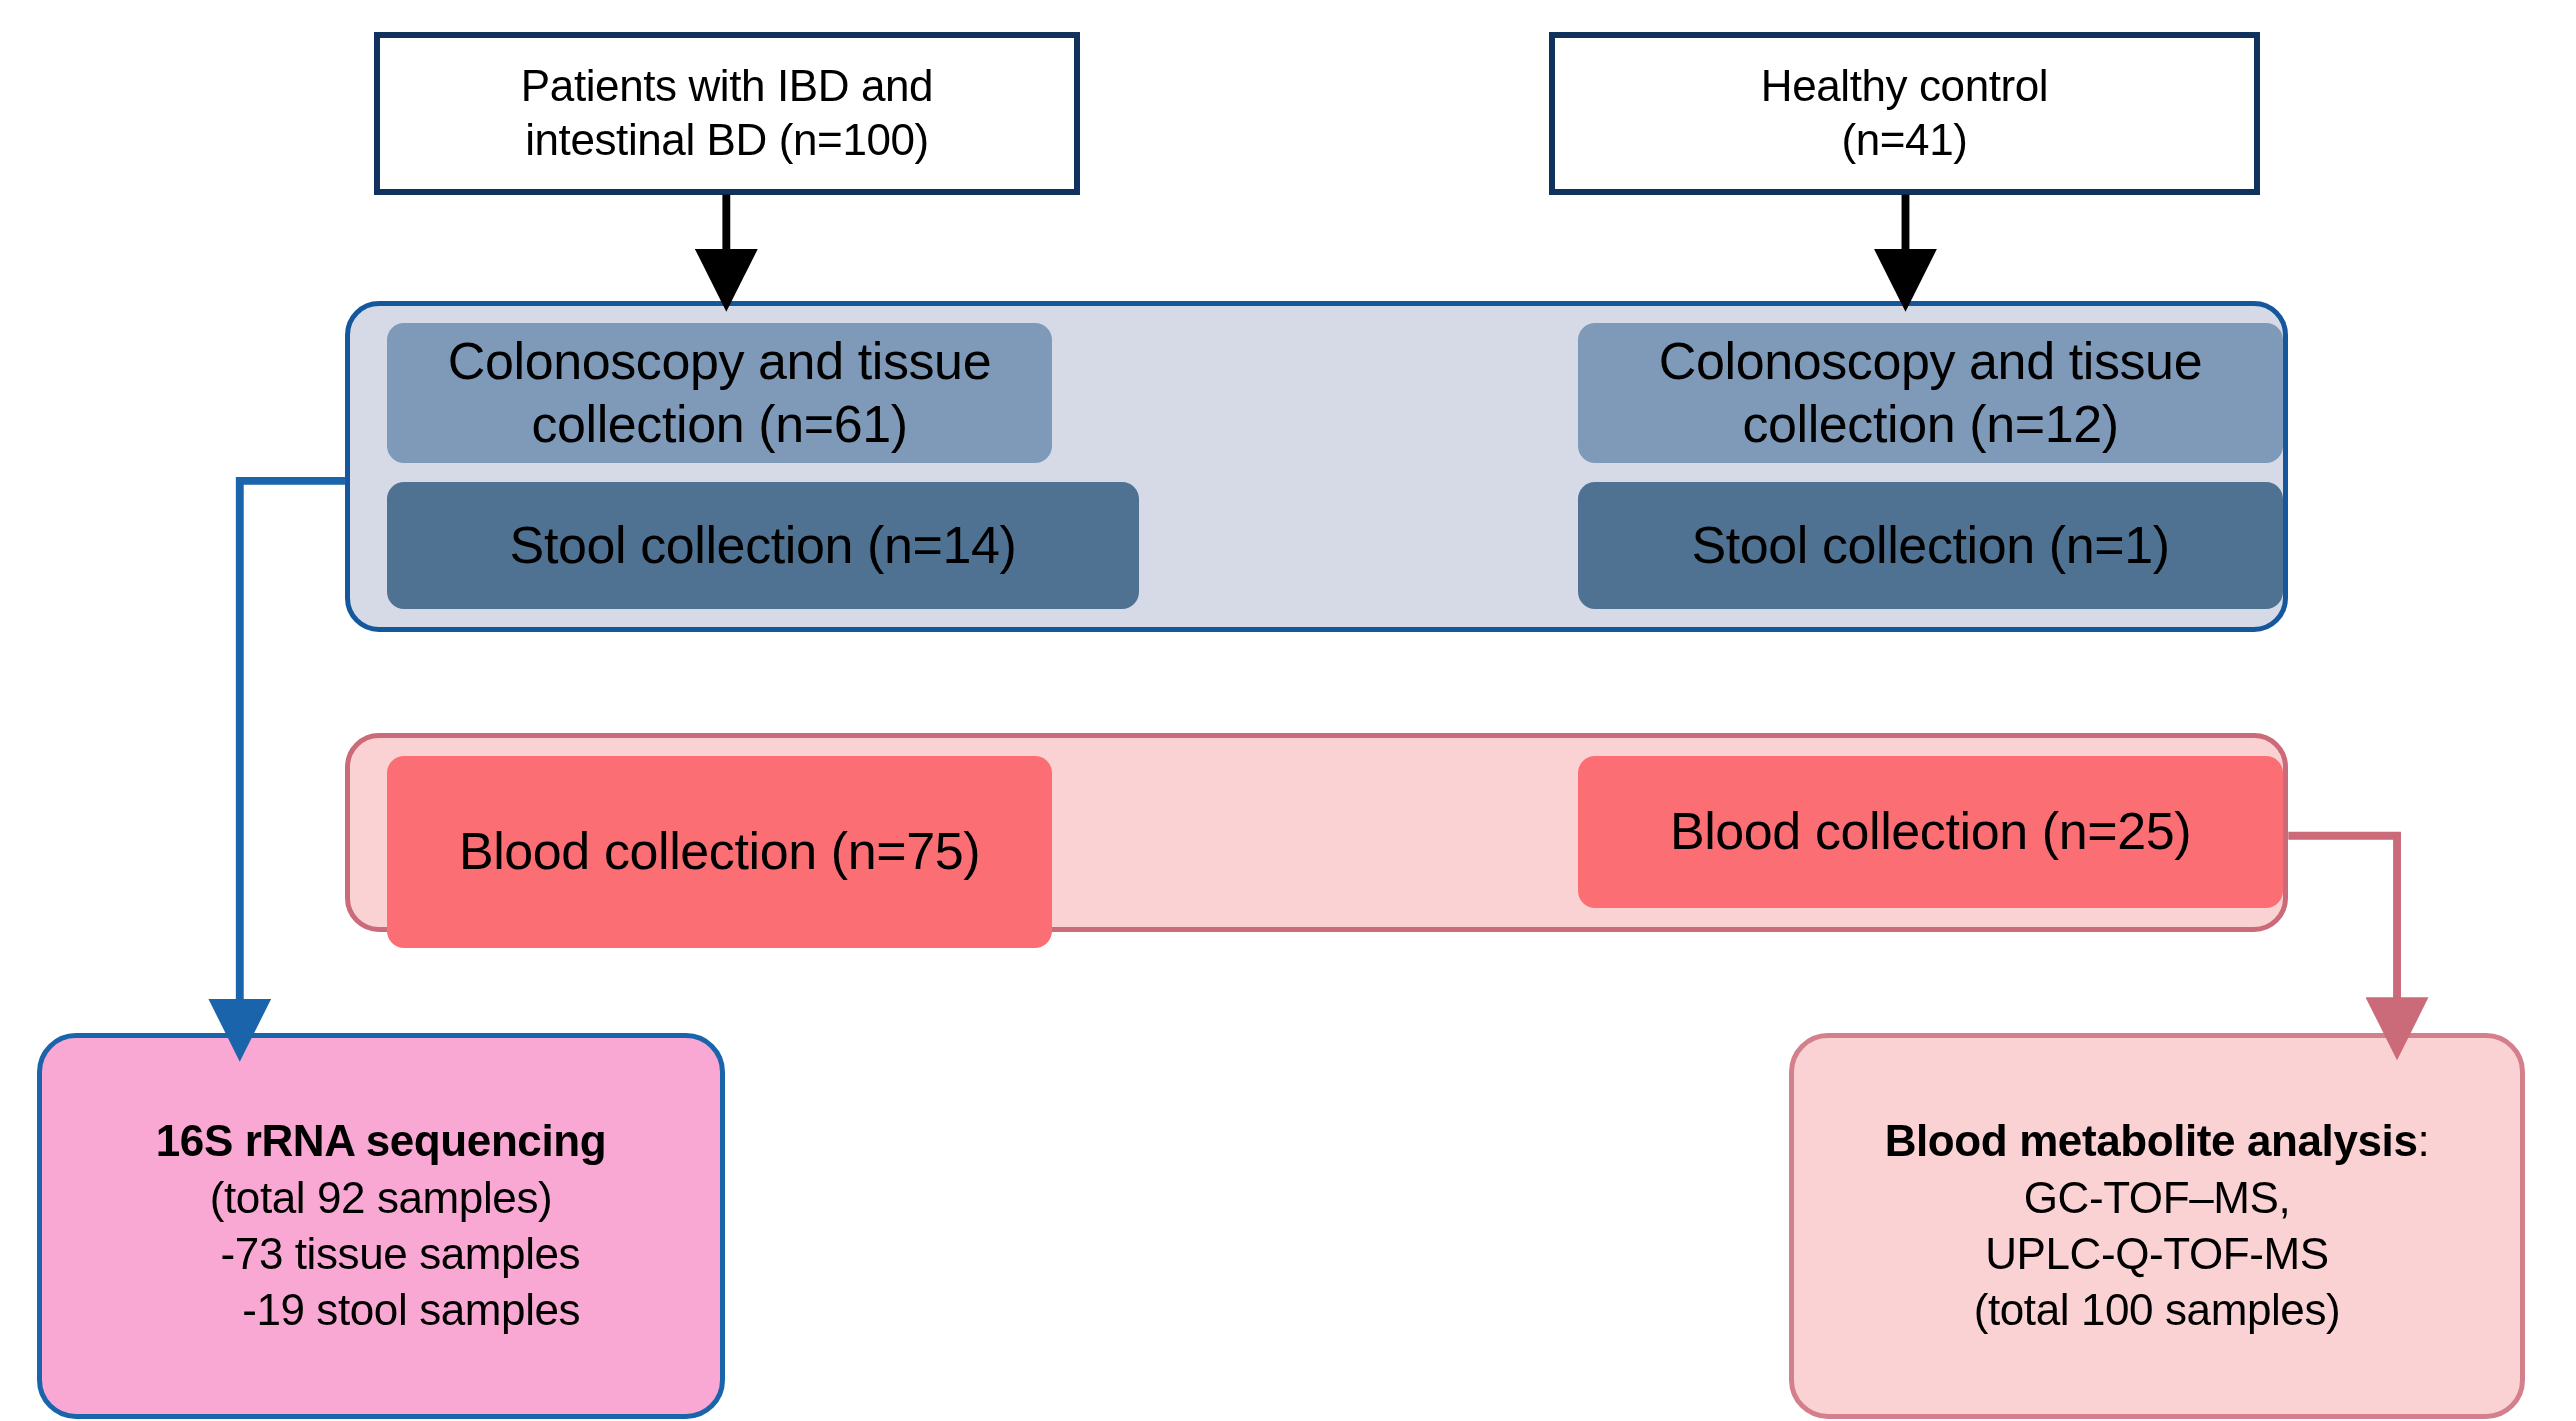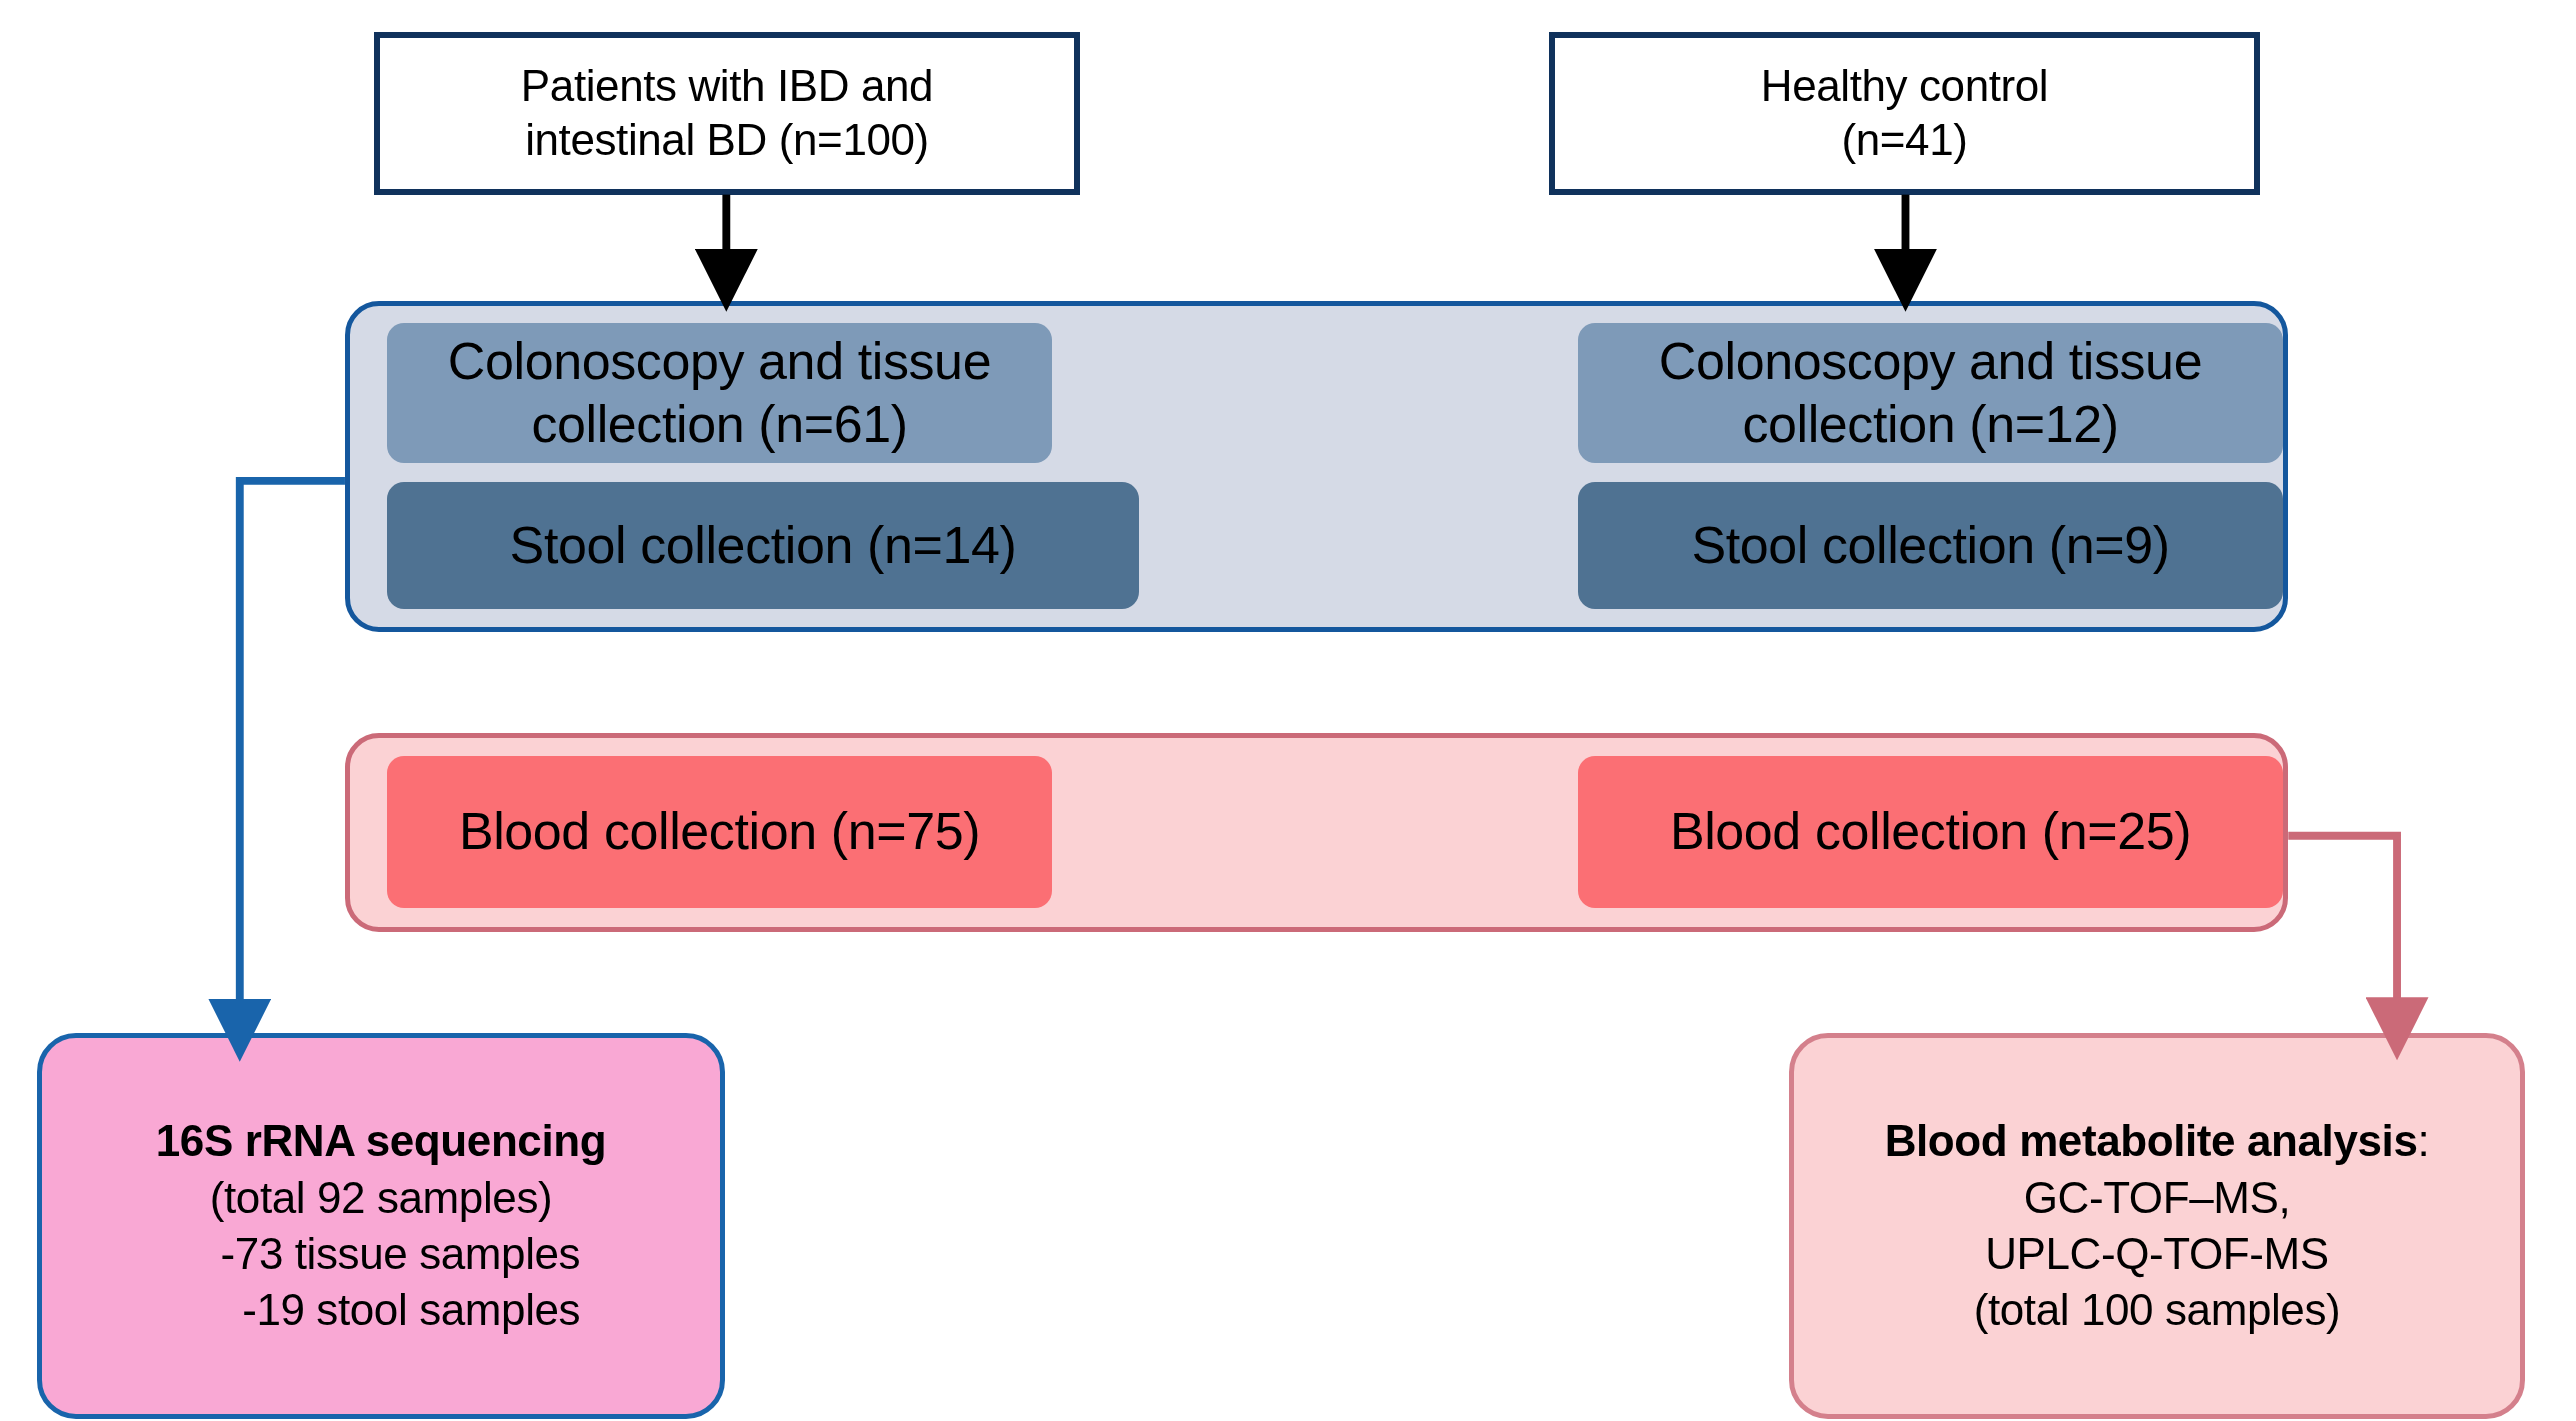--- a/index.html
+++ b/index.html
@@ -72,21 +72,21 @@
   .cell .txt { width: 100%; padding: 0 13px; }
 
   .cell-mid  { background: #7e9ab8; }
   .cell-dark { background: #4f7292; }
   .cell-red  { background: #fb6f74; }
 
   #cell-colo-l  { left: 387px;  top: 323px;  width: 665px;  height: 140px; }
   #cell-colo-r  { left: 1578px; top: 323px;  width: 705px;  height: 140px; }
   #cell-stool-l { left: 387px;  top: 482px;  width: 752px;  height: 127px; }
   #cell-stool-r { left: 1578px; top: 482px;  width: 705px;  height: 127px; }
-  #cell-blood-l { left: 387px;  top: 756px; width: 665px;  height: 152px; }
+  #cell-blood-l { left: 387px;  top: 756px; width: 665px;  height: 192px; }
   #cell-blood-r { left: 1578px; top: 756px; width: 705px;  height: 152px; }
 
   
   .result {
     position: absolute;
     box-sizing: border-box;
     border-radius: 39px;
     display: flex;
     align-items: center;
     justify-content: center;
@@ -150,21 +150,21 @@
       <div>Colonoscopy and tissue</div>
       <div>collection (n=12)</div>
     </div>
   </div>
 
   <div class="cell cell-dark" id="cell-stool-l">
     <div class="txt">Stool collection (n=14)</div>
   </div>
 
   <div class="cell cell-dark" id="cell-stool-r">
-    <div class="txt">Stool collection (n=9)</div>
+    <div class="txt">Stool collection (n=1)</div>
   </div>
 
   <div class="group" id="group-pink"></div>
 
   <div class="cell cell-red" id="cell-blood-l">
     <div class="txt">Blood collection (n=75)</div>
   </div>
 
   <div class="cell cell-red" id="cell-blood-r">
     <div class="txt">Blood collection (n=25)</div>

